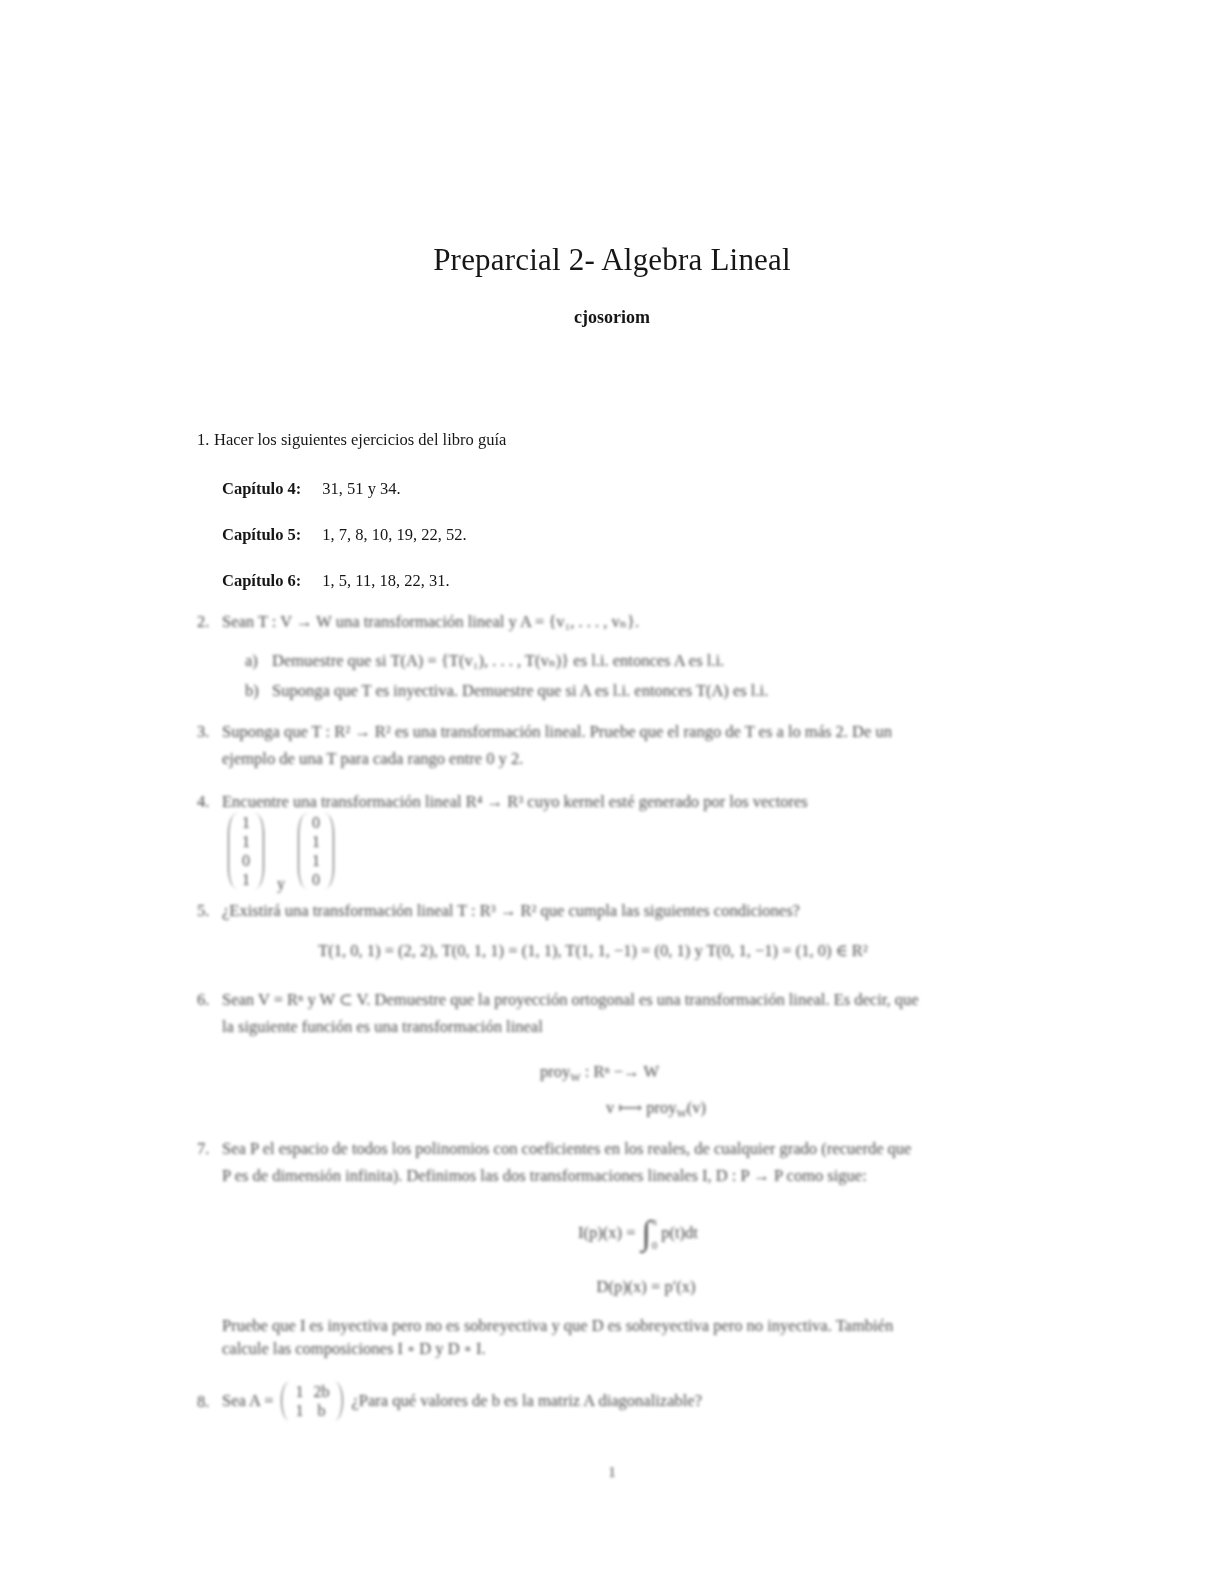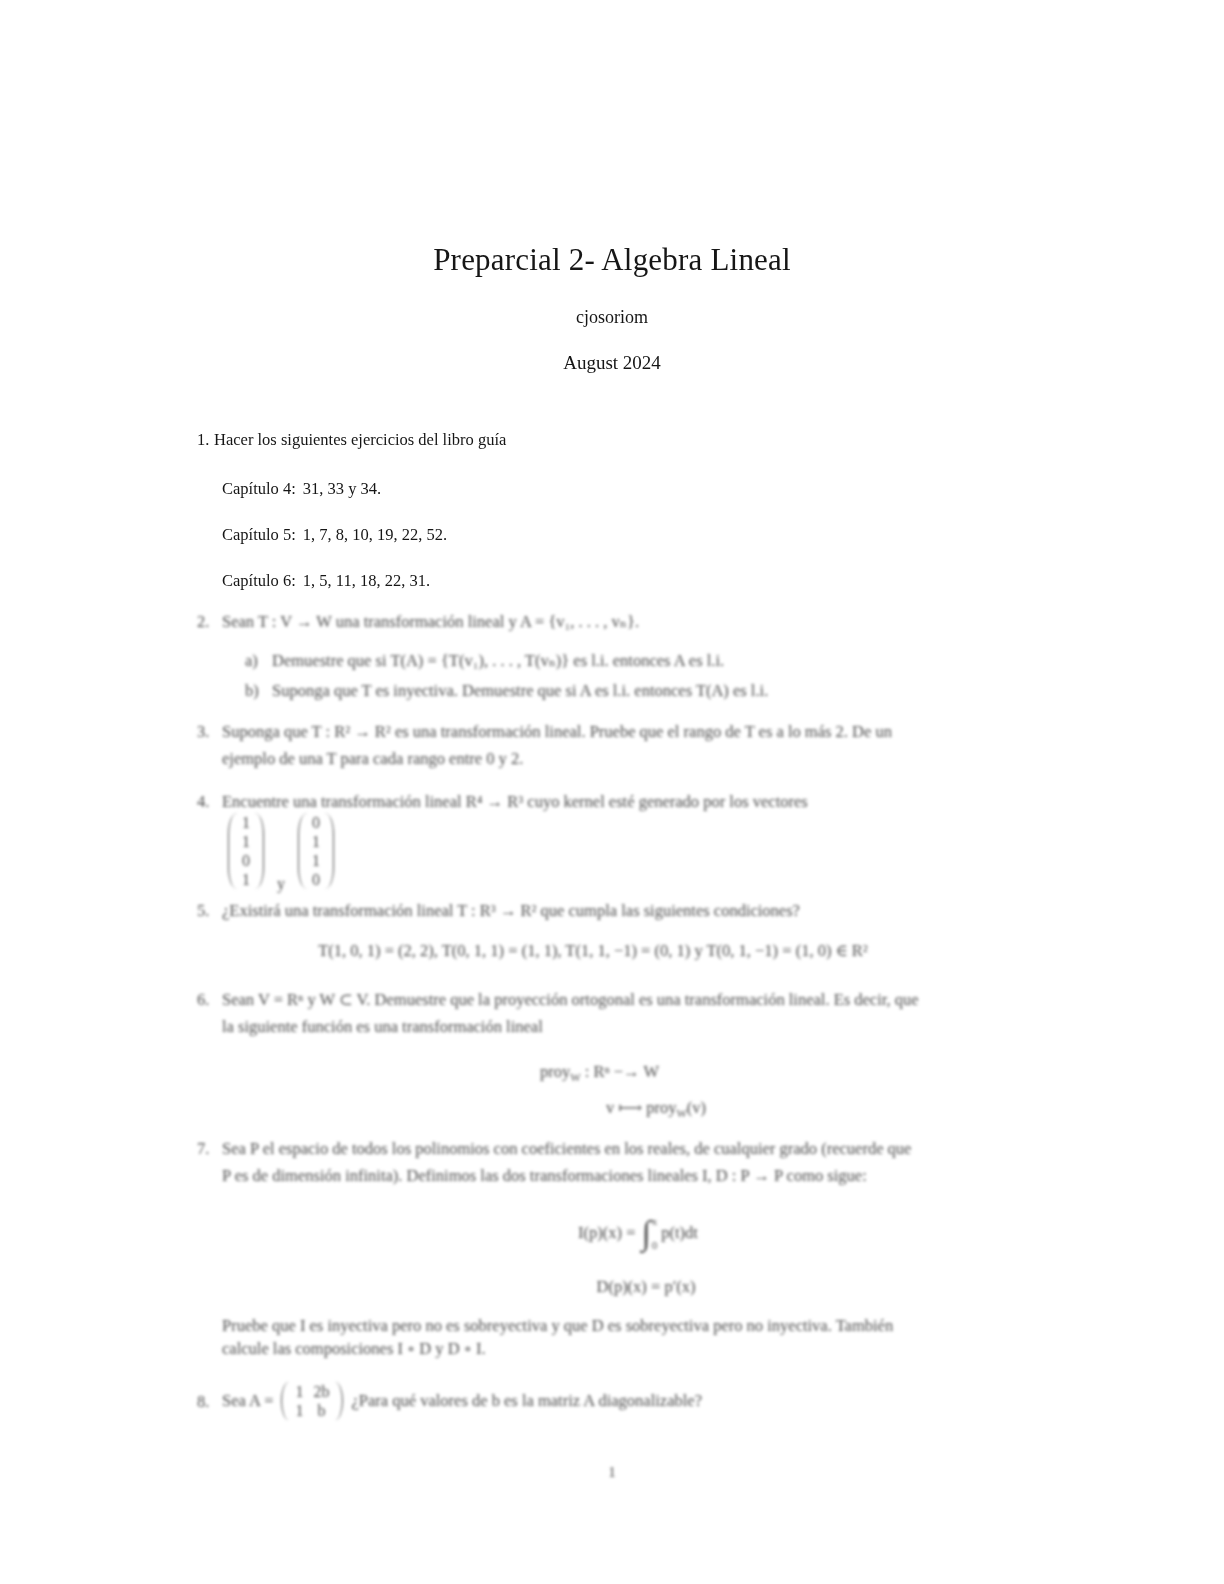--- a/index.html
+++ b/index.html
@@ -8,24 +8,24 @@
     width:1224px; height:1584px;
     margin:0 auto;
     background:#ffffff;
     font-family:"Liberation Serif","DejaVu Serif",serif;
     color:#161616;
     overflow:hidden;
   }
   .abs { position:absolute; white-space:nowrap; }
   .ctr { left:0; width:100%; text-align:center; }
   .title { font-size:31px; letter-spacing:.2px; }
-  .author { font-size:18px; }
+  .author { font-size:18px;font-weight:bold; }
   .date { font-size:19px; }
   .bl { font-size:16.5px; line-height:20px; }
-  .bold { font-weight:normal; margin-right:7px; }
+  .bold { font-weight:bold; margin-right:21px; }
   
   .fz { filter:blur(1.5px); color:#4b4b4b; }
   
   .eqwrap { display:flex; justify-content:center; }
   subw { font-size:11px; vertical-align:-4px; line-height:0; }
   
   .vec { display:inline-flex; align-items:center; }
   .vcol { display:flex; flex-direction:column; align-items:center; padding:0 5px; }
   .vcol span { font-size:16px; line-height:19px; }
   .paren { align-self:stretch; width:8px; }
@@ -44,27 +44,26 @@
   .m8 .quest { margin-left:8px; }
   .pageno { font-size:15px; }
 </style>
 </head>
 <body>
 
 <div class="page">
 
   <div class="abs ctr title" style="top:242px">Preparcial 2- Algebra Lineal</div>
   <div class="abs ctr author" style="top:307px">cjosoriom</div>
-  <div class="abs ctr date" style="top:352px">August 2024</div>
 
   <div class="abs bl" style="left:197px; top:430px">1.</div>
   <div class="abs bl" style="left:214px; top:430px">Hacer los siguientes ejercicios del libro guía</div>
 
   <div class="abs bl" style="left:222px; top:479px">
-    <span class="bold">Capítulo 4:</span><span>31, 33 y 34.</span>
+    <span class="bold">Capítulo 4:</span><span>31, 51 y 34.</span>
   </div>
   <div class="abs bl" style="left:222px; top:525px">
     <span class="bold">Capítulo 5:</span><span>1, 7, 8, 10, 19, 22, 52.</span>
   </div>
   <div class="abs bl" style="left:222px; top:571px">
     <span class="bold">Capítulo 6:</span><span>1, 5, 11, 18, 22, 31.</span>
   </div>
 
   <div class="abs bl fz" style="left:197px; top:612px">2.</div>
   <div class="abs bl fz" style="left:222px; top:612px">Sean T : V → W una transformación lineal y A = {v₁, . . . , vₙ}.</div>

